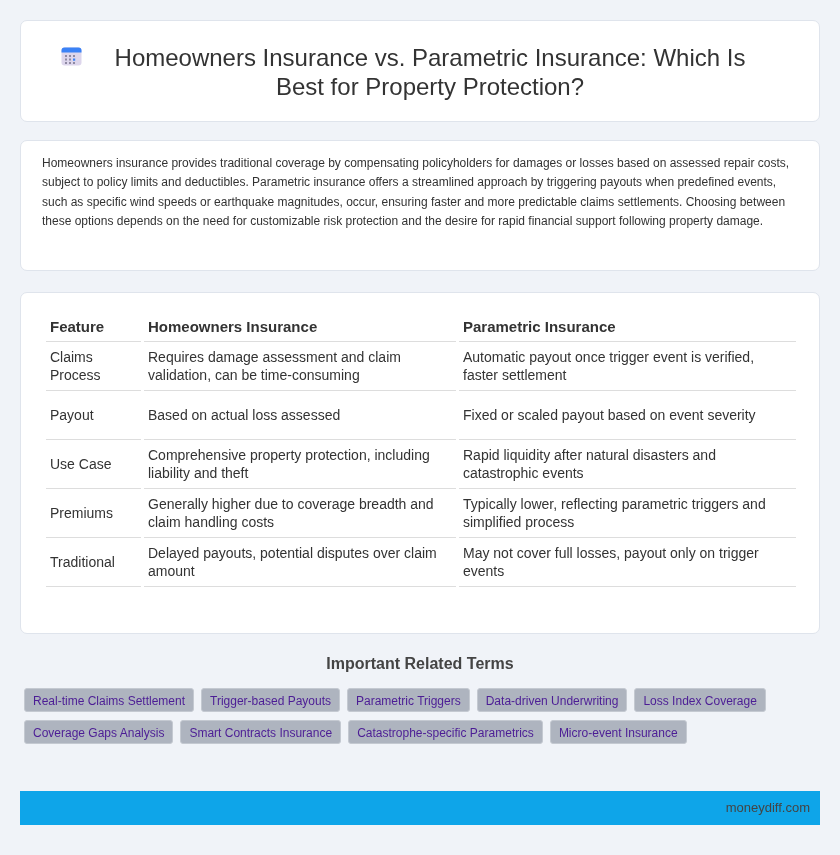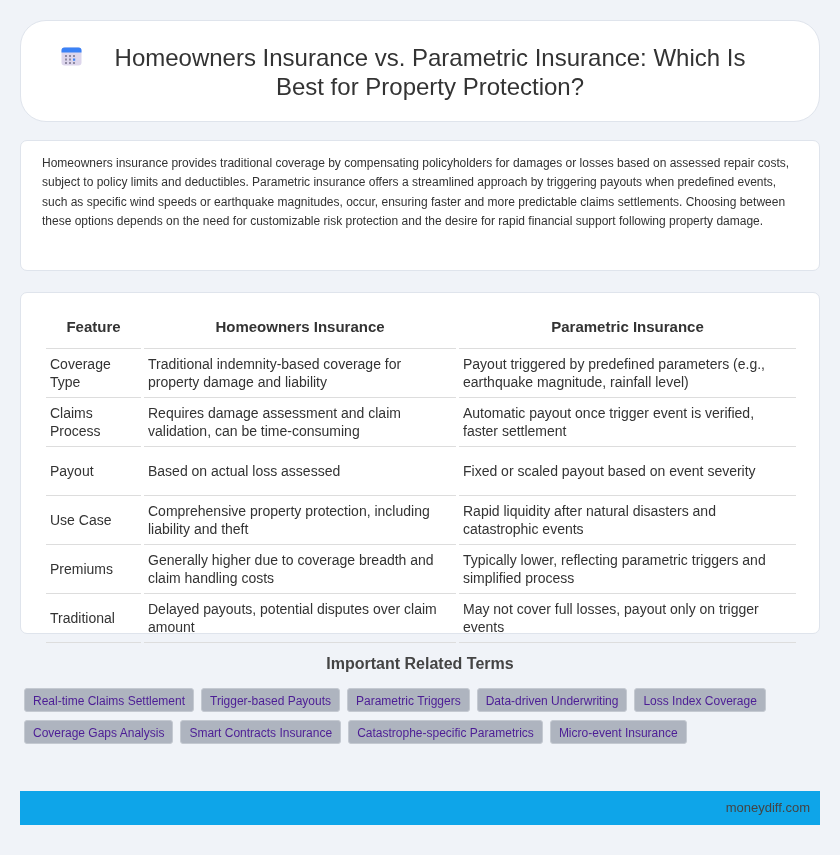--- a/index.html
+++ b/index.html
@@ -12,21 +12,21 @@
     overflow: hidden;
   }
   .card {
     position: absolute;
     left: 20px;
     width: 800px;
     background: #ffffff;
     border: 1px solid #dfe4ec;
     border-radius: 7px;
   }
-  .title-card { top: 20px; height: 102px; border-radius: 26px; }
+  .title-card { top: 20px; height: 102px; }
   .title-wrap {
     position: absolute; left: 0; right: 0; top: 22px;
     display: flex; justify-content: center; align-items: flex-start;
     padding: 0 50px;
   }
   .calendar-icon {
     position: absolute; left: 40px; top: 26px;
     width: 21px; height: 19px;
   }
   .page-title {
@@ -38,22 +38,22 @@
     position: absolute; left: 21px; right: 20px; top: 13px;
     font-size: 12px; line-height: 19.4px; color: #333;
   }
   .table-card { top: 292px; height: 342px; }
   table.compare {
     position: absolute; left: 22px; top: 22px; width: 756px;
     border-collapse: separate; border-spacing: 3px 0;
     font-size: 14px; color: #333;
   }
   table.compare th {
-    font-weight: bold; font-size: 15px; text-align: center;
-    padding: 3px 4px 13px; border-bottom: 1px solid #ddd; height: 22px;
+    font-weight: bold; font-size: 15px; text-align: left;
+    padding: 3px 4px 6px; border-bottom: 1px solid #ddd; height: 22px;
   }
   table.compare td {
     padding: 6px 4px; line-height: 18px; border-bottom: 1px solid #ddd;
     vertical-align: middle; height: 49px;
   }
   table.compare td.feat { width: 95px; }
   table.compare td.home { width: 312px; }
   .terms-heading {
     position: absolute; top: 655px; left: 0; width: 840px;
     text-align: center; font-size: 16px; color: #444;
@@ -107,25 +107,20 @@
   <table class="compare">
     <thead>
       <tr>
         <th>Feature</th>
         <th>Homeowners Insurance</th>
         <th>Parametric Insurance</th>
       </tr>
     </thead>
     <tbody>
       <tr>
-        <td class="feat">Coverage Type</td>
-        <td class="home">Traditional indemnity-based coverage for property damage and liability</td>
-        <td>Payout triggered by predefined parameters (e.g., earthquake magnitude, rainfall level)</td>
-      </tr>
-      <tr>
         <td class="feat">Claims Process</td>
         <td class="home">Requires damage assessment and claim validation, can be time-consuming</td>
         <td>Automatic payout once trigger event is verified, faster settlement</td>
       </tr>
       <tr>
         <td class="feat" style="height:31px">Payout</td>
         <td class="home">Based on actual loss assessed</td>
         <td>Fixed or scaled payout based on event severity</td>
       </tr>
       <tr>

